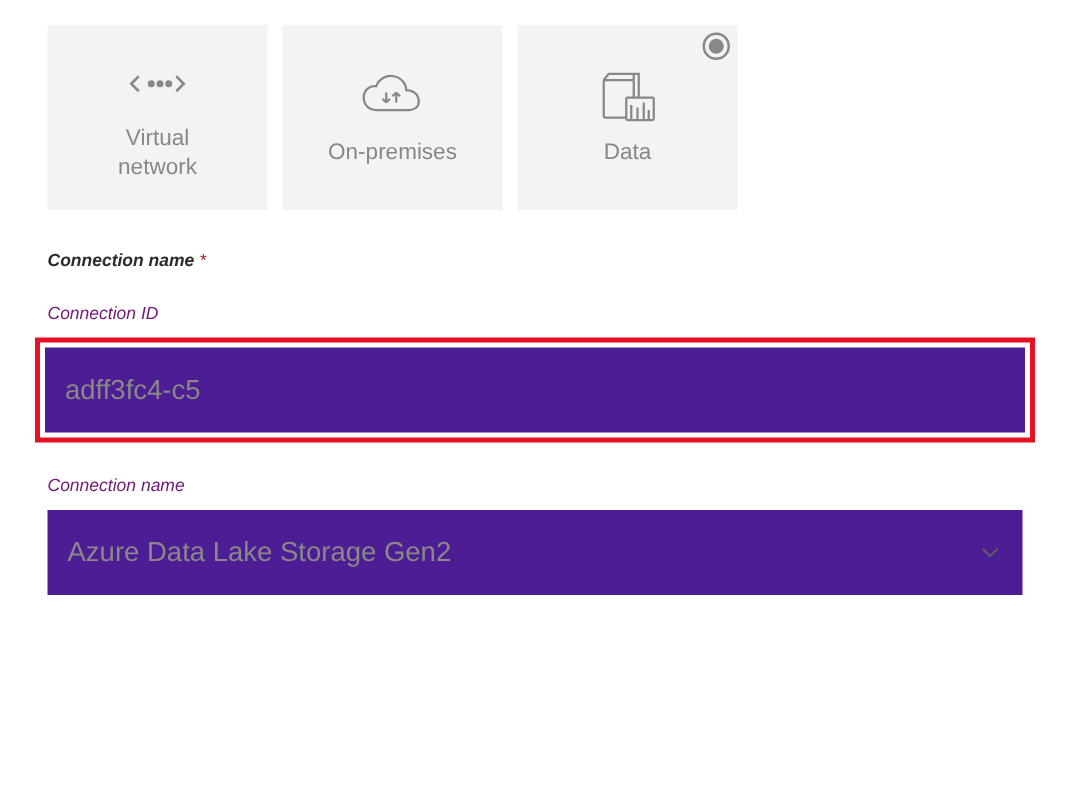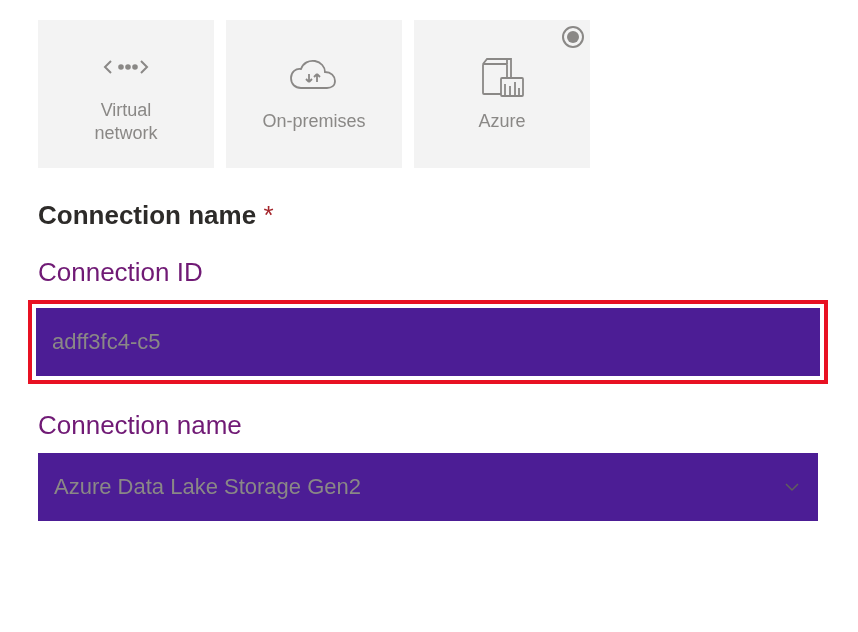--- a/index.html
+++ b/index.html
@@ -58,25 +58,26 @@
       content: '';
       width: 12px;
       height: 12px;
       background: #8a8886;
       border-radius: 50%;
     }
     .field-group {
       margin-bottom: 26px;
     }
     .field-label {
-      font-size: 26px;
+      font-size: 14px;
       font-weight: 600;
       color: #2d2b29;
       margin-bottom: 12px;
       display: block;
+      font-style: italic;
     }
     .field-label.muted {
       color: #701a75;
       font-weight: 400;
     }
     .required-mark {
       color: #a4262c;
       font-weight: 400;
     }
     .text-input {
@@ -162,21 +163,21 @@
         <rect x="6" y="8" width="24" height="30" rx="1"></rect>
         <path d="M6 8 L10 3 L34 3 L34 28"></path>
         <path d="M30 3 L30 8"></path>
         <rect x="24" y="22" width="22" height="18" rx="1" fill="#f3f3f3"></rect>
         <line x1="28" y1="40" x2="28" y2="28"></line>
         <line x1="33" y1="40" x2="33" y2="30"></line>
         <line x1="38" y1="40" x2="38" y2="26"></line>
         <line x1="42" y1="40" x2="42" y2="32"></line>
       </svg>
     </div>
-    <div class="tile-label">Azure</div>
+    <div class="tile-label">Data</div>
   </div>
 </div>
 
 <div class="field-group">
   <label class="field-label">
     <span>Connection name</span>
     <span class="required-mark">*</span>
   </label>
 </div>
 

